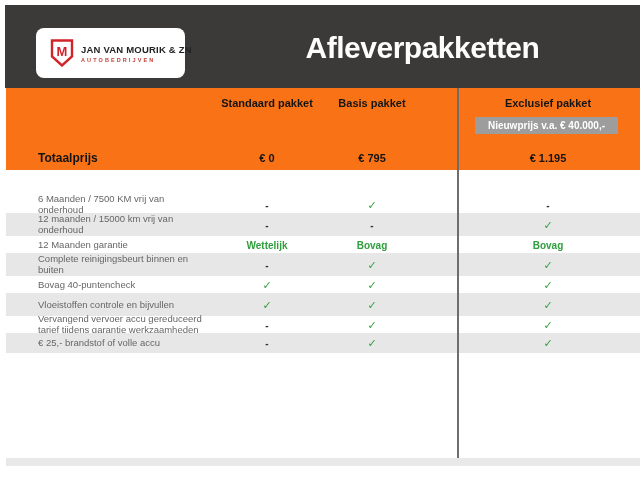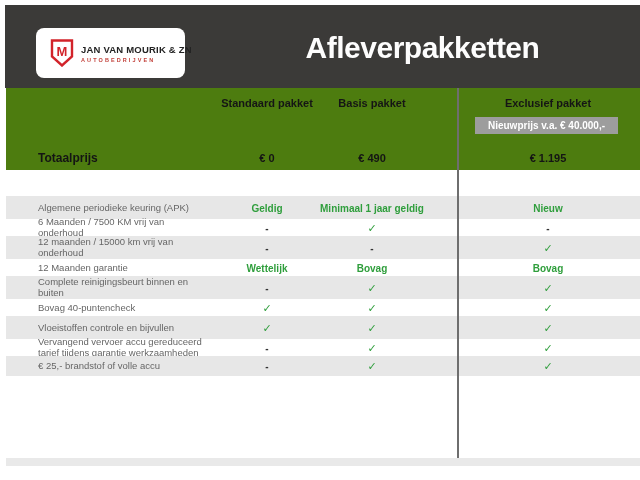--- a/index.html
+++ b/index.html
@@ -9,21 +9,21 @@
   
   .banner { position:absolute; left:5px; top:5px; right:0; height:83px; background:#3b3a38; }
   .logo-card { position:absolute; left:31px; top:23px; width:149px; height:50px; background:#ffffff; border-radius:8px; display:flex; align-items:center; padding-left:14px; }
   .shield { width:24px; height:28px; flex:0 0 auto; }
   .logo-text { margin-left:7px; display:flex; flex-direction:column; }
   .logo-name { font-size:9.5px; font-weight:bold; color:#232323; letter-spacing:0.2px; white-space:nowrap; }
   .logo-sub { font-size:5.5px; font-weight:bold; color:#c2403a; letter-spacing:2.1px; margin-top:2px; white-space:nowrap; }
   .title { position:absolute; left:200px; right:0; top:26px; text-align:center; color:#fdfdfd; font-size:30px; font-weight:bold; letter-spacing:-0.5px; }
 
   
-  .panel { position:absolute; left:6px; top:88px; right:0; height:82px; background:#4d7c0f; }
+  .panel { position:absolute; left:6px; top:88px; right:0; height:82px; background:#f97316; }
   .pkg-name { position:absolute; top:9px; font-size:11px; font-weight:bold; color:#151515; text-align:center; }
   .badge { position:absolute; top:29px; height:17px; line-height:17px; background:#9d9d9d; color:#ffffff; font-size:10px; font-weight:bold; text-align:center; }
   .totals-row { position:absolute; left:0; right:0; top:58px; height:24px; }
   .totals-label { position:absolute; left:32px; top:50%; transform:translateY(-50%); font-size:12px; font-weight:bold; color:#141414; }
   .total-val { font-size:11px; font-weight:bold; color:#141414; }
 
   
   .c2 { position:absolute; left:206px; width:110px; top:50%; transform:translateY(-50%); text-align:center; }
   .c3 { position:absolute; left:311px; width:110px; top:50%; transform:translateY(-50%); text-align:center; }
   .c4 { position:absolute; left:452px; width:180px; top:50%; transform:translateY(-50%); text-align:center; }
@@ -65,33 +65,27 @@
   <div class="panel">
     <div class="pkg-name" style="left:206px; width:110px;">Standaard pakket</div>
     <div class="pkg-name" style="left:311px; width:110px;">Basis pakket</div>
     <div class="pkg-name" style="left:452px; width:180px;">Exclusief pakket</div>
 
     <div class="badge" style="left:469px; width:143px;">Nieuwprijs v.a. € 40.000,-</div>
 
     <div class="totals-row">
       <span class="totals-label">Totaalprijs</span>
       <span class="c2 total-val">€ 0</span>
-      <span class="c3 total-val">€ 490</span>
+      <span class="c3 total-val">€ 795</span>
       <span class="c4 total-val">€ 1.195</span>
     </div>
   </div>
 
   <div class="rows">
 
-    <div class="row gray">
-      <span class="feat-label">Algemene periodieke keuring (APK)</span>
-      <span class="c2 w">Geldig</span>
-      <span class="c3 w">Minimaal 1 jaar geldig</span>
-      <span class="c4 w">Nieuw</span>
-    </div>
 
     <div class="row white">
       <span class="feat-label">6 Maanden / 7500 KM vrij van onderhoud</span>
       <span class="c2 d">-</span>
       <span class="c3 k">✓</span>
       <span class="c4 d">-</span>
     </div>
 
     <div class="row gray">
       <span class="feat-label">12 maanden / 15000 km vrij van onderhoud</span>

